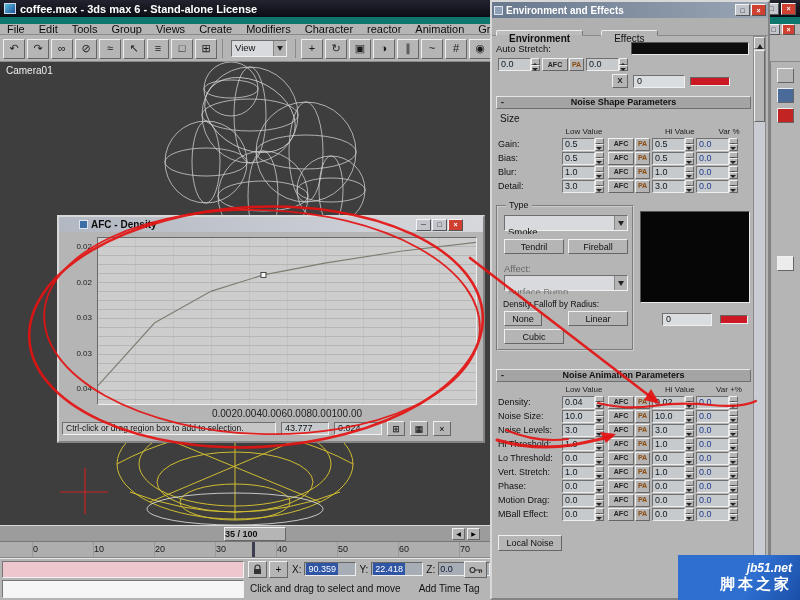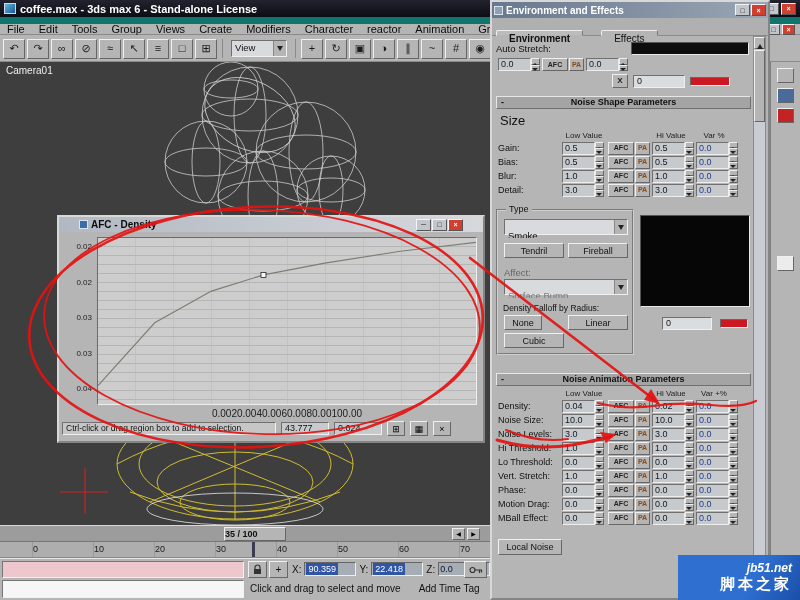--- a/index.html
+++ b/index.html
@@ -136,24 +136,24 @@
   .asrow2{display:flex;align-items:center;margin:3px 2px 0;padding-left:2px}
   .asrow3{display:flex;align-items:center;margin:3px 2px 0;padding-left:116px;gap:5px}
   .xbtn{width:16px;height:14px;font-size:8px;font-weight:bold}
   .zerofld{width:52px}
   .redbar{width:40px;height:9px;background:#cc1822;border:1px solid;border-color:#666 #eee #eee #666}
   .hdrbar{position:relative;margin:8px 2px 0;height:13px;background:#a4a4a4;
           border:1px solid;border-color:#e6e6e6 #6f6f6f #6f6f6f #e6e6e6;
           font-size:9px;font-weight:bold;text-align:center;line-height:11px}
   .hdrbar .minus{position:absolute;left:4px;top:0}
   .hdrbar.anim{margin-top:16px}
-  .sizelbl{margin:4px 0 0 6px;font-size:13px}
+  .sizelbl{margin:4px 0 0 6px;font-size:10px}
   .colhdrs{display:flex;margin:3px 0 1px;font-size:8px;color:#222}
   .colhdrs .chdr:nth-child(1){margin-left:68px;width:44px;text-align:center}
-  .colhdrs .chdr:nth-child(2){margin-left:44px;width:42px;text-align:center}
+  .colhdrs .chdr:nth-child(2){margin-left:59px;width:42px;text-align:left}
   .colhdrs .chdr:nth-child(3){margin-left:2px;width:40px;text-align:center}
   .prow{display:flex;align-items:center;height:14px;padding-left:4px}
   .plabel{width:64px;font-size:9px;overflow:hidden;white-space:nowrap}
   .prow .spin{margin-right:2px}
   #type-zone{position:relative;height:152px;margin-top:8px}
   .grp{position:absolute;left:2px;top:4px;width:138px;height:146px;border:2px groove #cfcfcf}
   .legend{position:absolute;top:-7px;left:8px;background:#b5b5b5;padding:0 3px;font-size:9px}
   .dd{position:absolute;left:6px;width:124px;height:16px;display:flex;background:#d8dade;
       border:1px solid;border-color:#707070 #f0f0f0 #f0f0f0 #707070}
   .dd .ddtext{flex:1;min-width:0;font-size:9.5px;line-height:14px;padding:9px 3px;overflow:hidden;white-space:nowrap}

